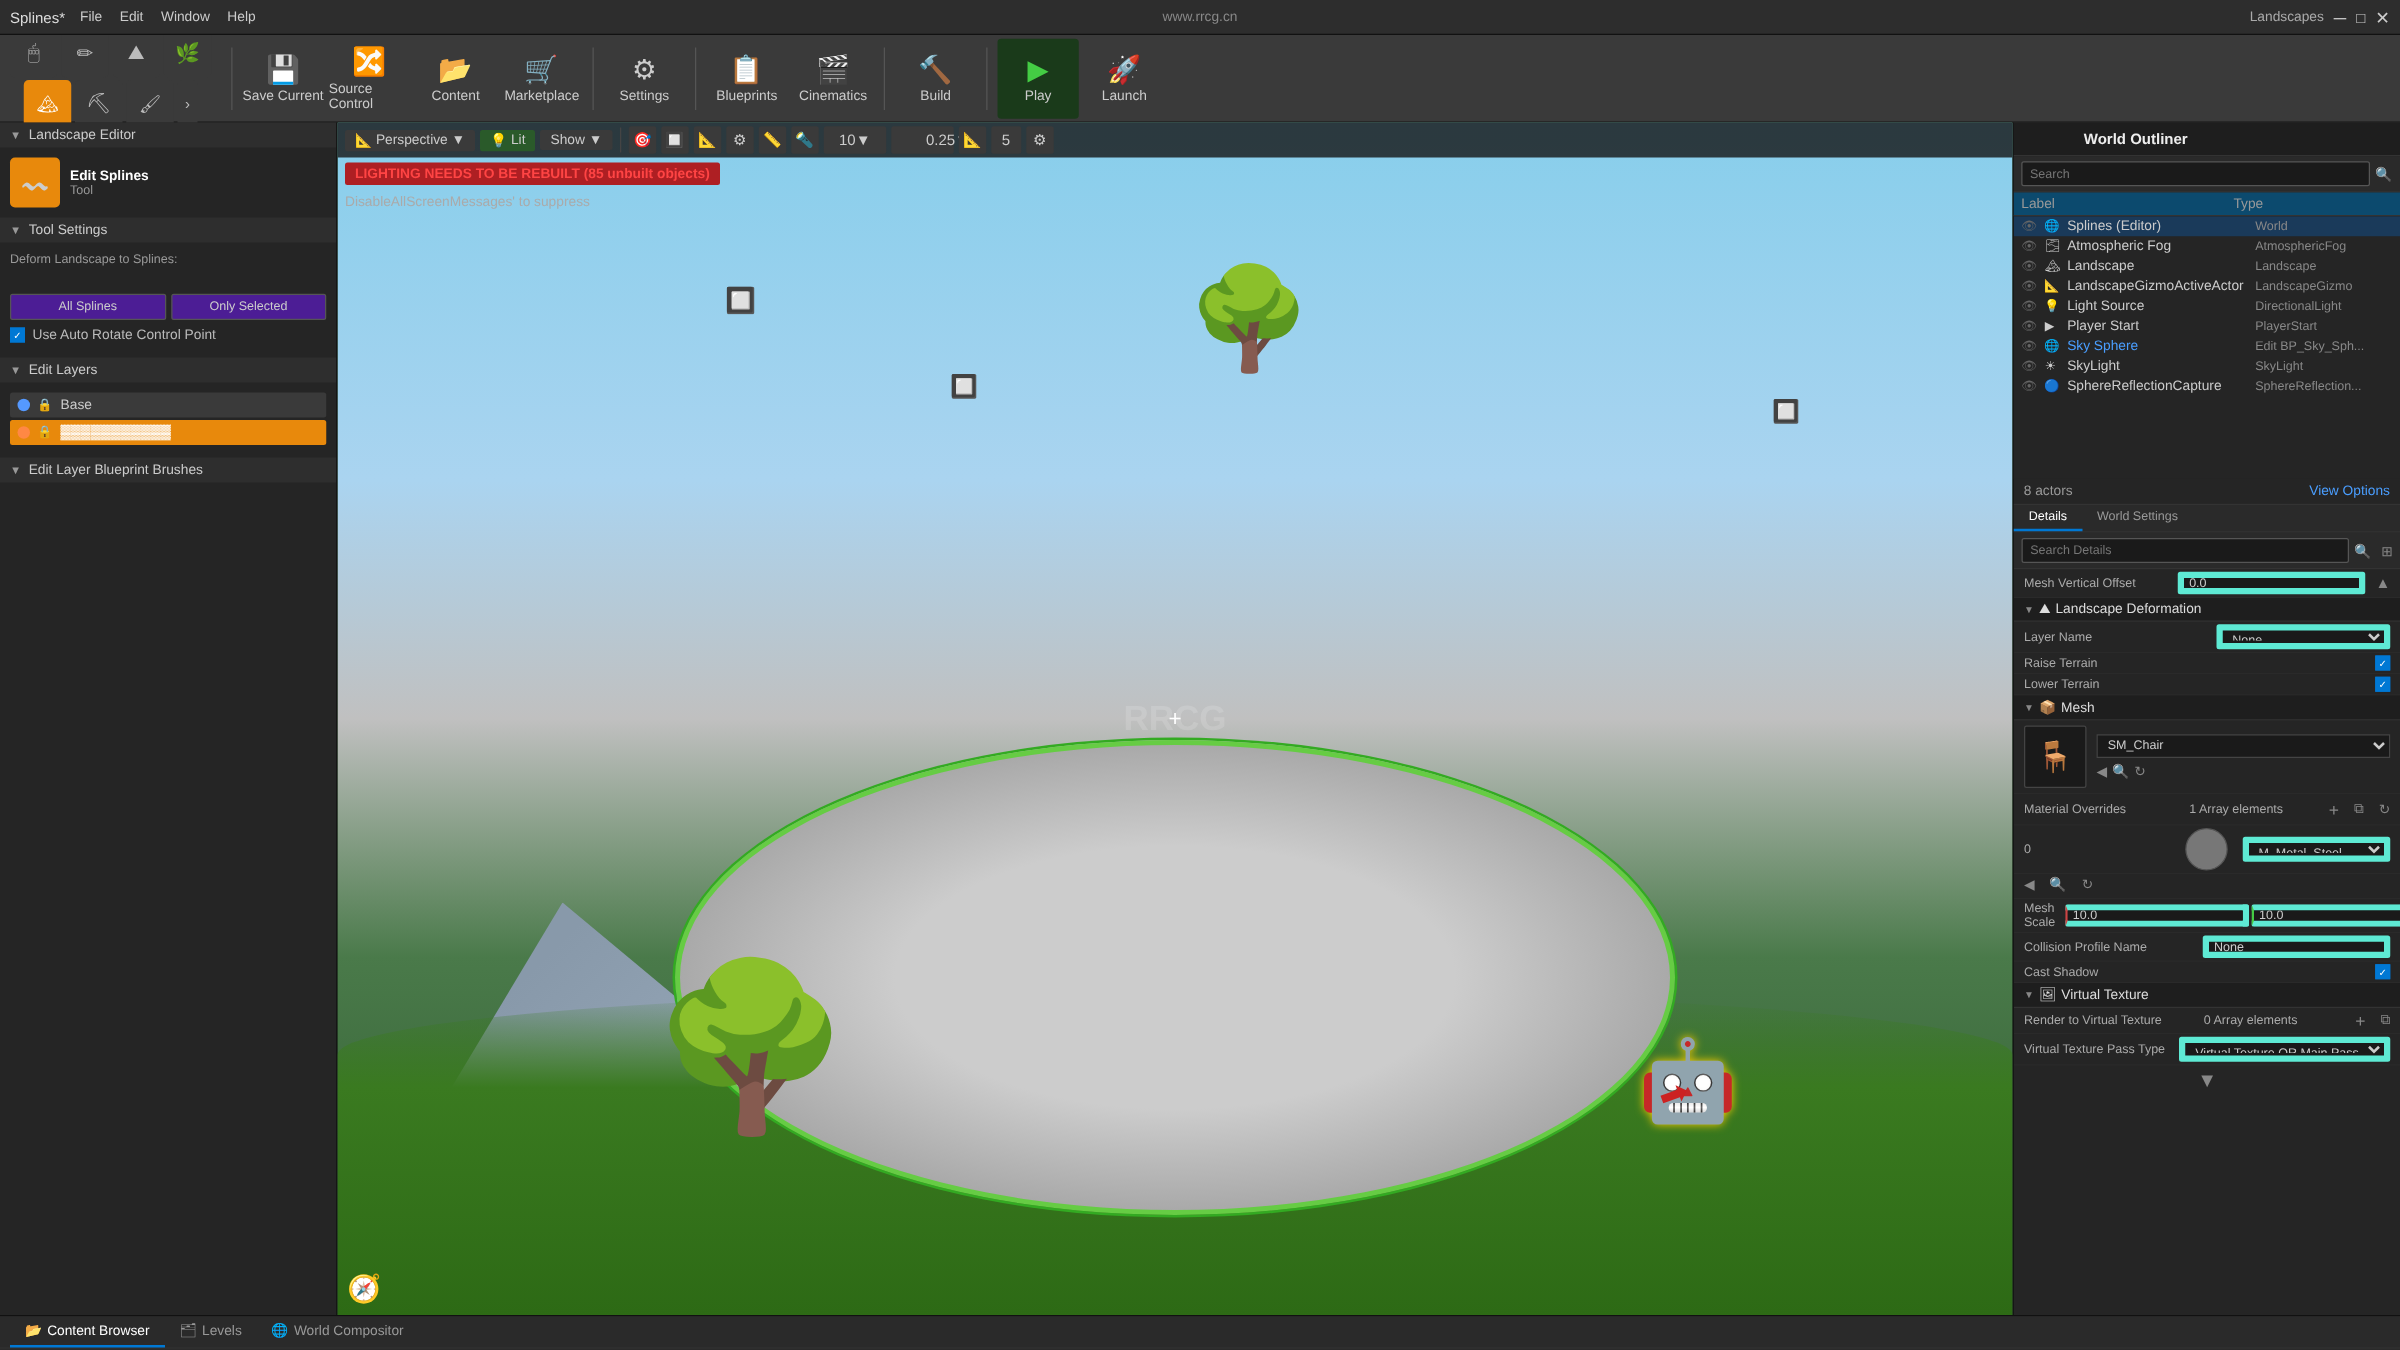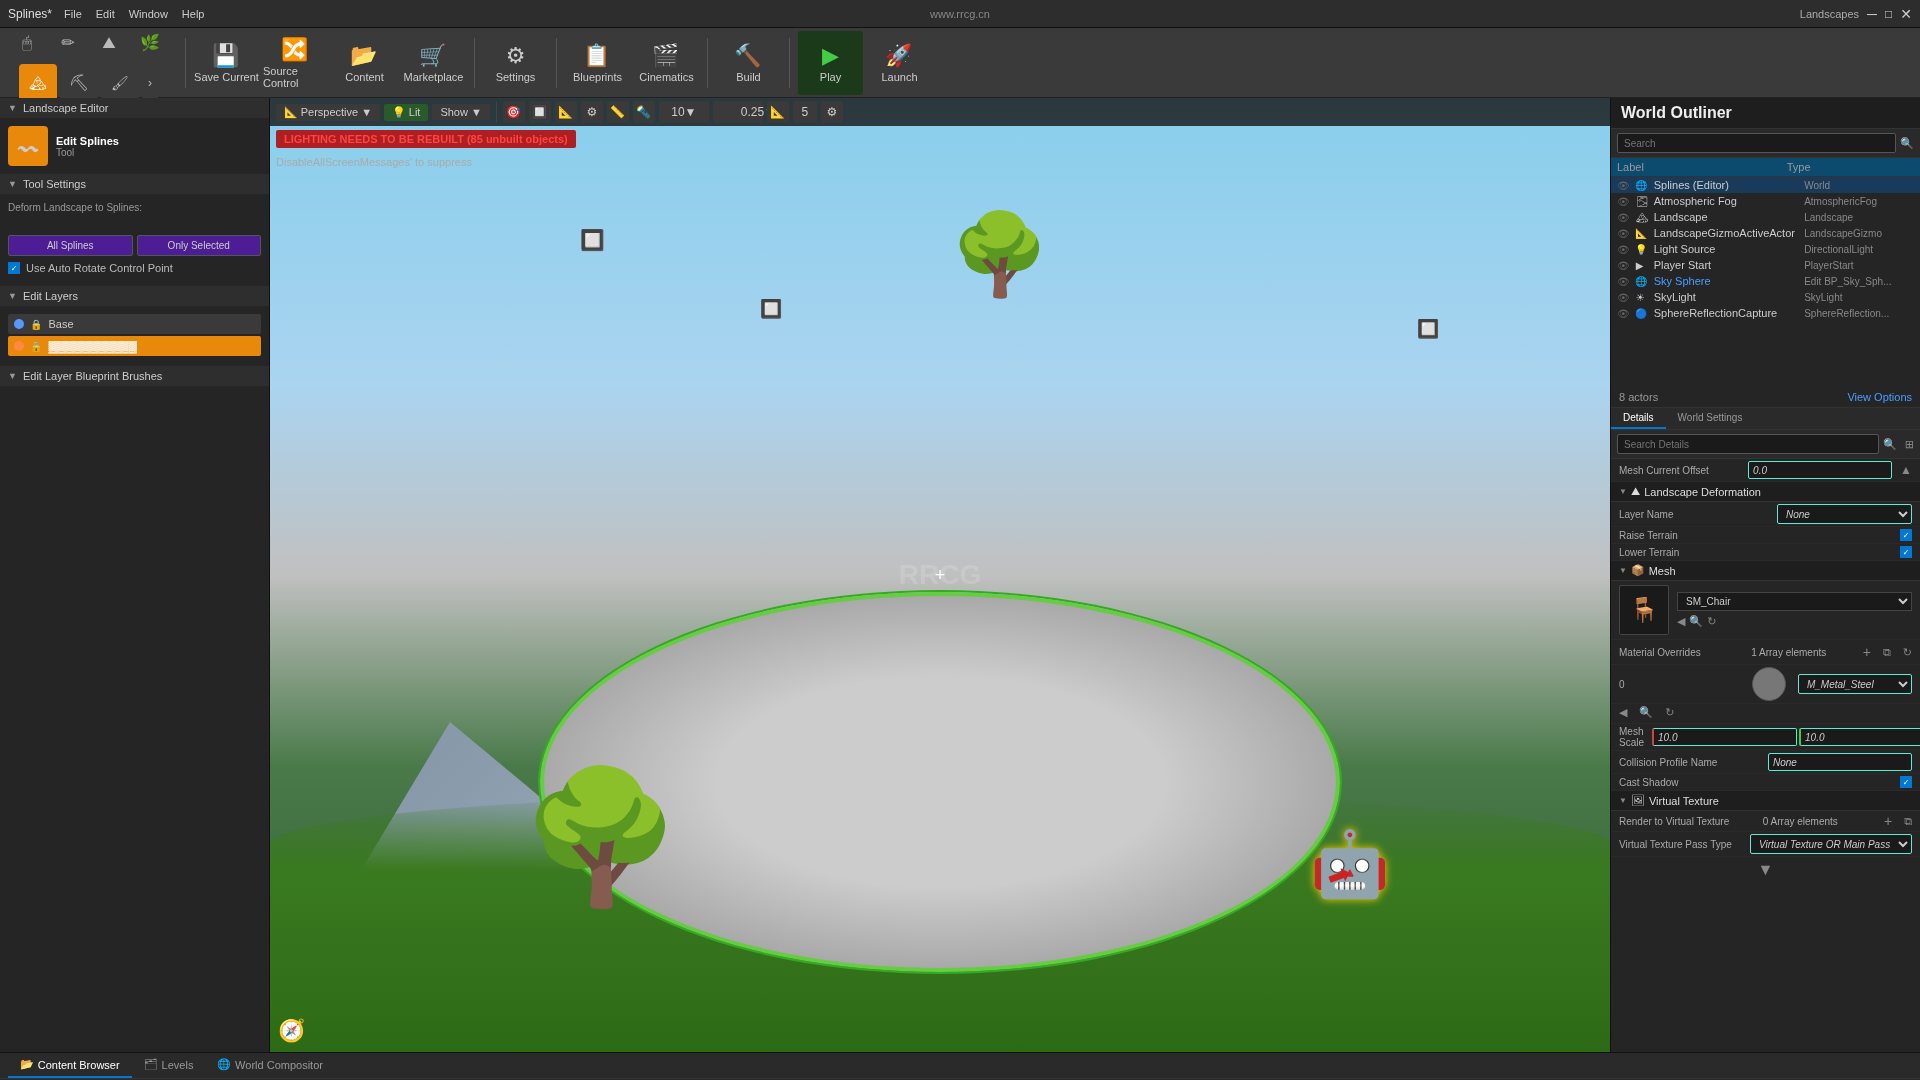--- a/index.html
+++ b/index.html
@@ -255,24 +255,23 @@
       display: flex; align-items: center; padding: 4px 6px;
       background: #2a2a2a; border-bottom: 1px solid #333; gap: 4px;
     }
 
     .prop-row {
       display: flex; align-items: center; padding: 2px 8px;
       border-bottom: 1px solid #2a2a2a; gap: 8px;
     }
     .prop-label { flex: 1.2; color: #aaa; font-size: 10px; }
     .prop-input {
-      flex: 1; background: #1a1a1a; border: 1px solid #5eead4;
+      flex: 1; background: #1a1a1a; border: 5px solid #5eead4;
       color: #ccc; padding: 2px 4px; font-size: 10px; border-radius: 2px;
       height: 18px;
-      font-style: italic;
     }
     .section-title {
       background: #1e1e1e; padding: 3px 8px;
       font-size: 10px; color: #ddd;
       display: flex; align-items: center; gap: 4px;
       border-bottom: 1px solid #333; cursor: pointer;
     }
     .section-title .triangle { font-size: 8px; color: #888; }
 
     .mesh-preview {
@@ -531,21 +530,21 @@
       <div style="position:absolute;top:200px;left:490px;font-size:18px;">🔲</div>
       <div style="position:absolute;top:220px;right:170px;font-size:18px;">🔲</div>
 
       <div style="position:absolute;bottom:8px;left:8px;font-size:22px;color:#888;">🧭</div>
     </div>
   </div>
 
   <div id="right-panel">
 
     <div id="outliner-header">
-      <span style="font-weight:bold;font-size:16px;">World Outliner</span>
+      <span style="font-weight:bold;font-size:12px;margin-left:46px;">World Outliner</span>
     </div>
     <div id="outliner-search">
       <input class="search-input-fake" type="text" placeholder="Search" style="">
       <span style="cursor:pointer;color:#888;margin-left:4px;">🔍</span>
     </div>
     <div class="outliner-cols">
       <span class="col-label">Label</span>
       <span class="col-type">Type</span>
     </div>
 
@@ -619,21 +618,21 @@
 
     <div id="details-panel">
 
       <div class="details-search">
         <input class="search-input-fake" type="text" placeholder="Search Details" style="">
         <span style="cursor:pointer;color:#888;">🔍</span>
         <span style="cursor:pointer;color:#888;margin-left:4px;">⊞</span>
       </div>
 
       <div class="prop-row">
-        <span class="prop-label">Mesh Current Offset</span>
+        <span class="prop-label">Mesh Vertical Offset</span>
         <input class="prop-input" type="text" value="0.0" style="">
         <span style="cursor:pointer;color:#888;font-size:12px;">▲</span>
       </div>
 
       <div class="section-title">
         <span class="triangle">▼</span>
         <span style="font-size:11px;">⛰</span>
         <span>Landscape Deformation</span>
       </div>
 

